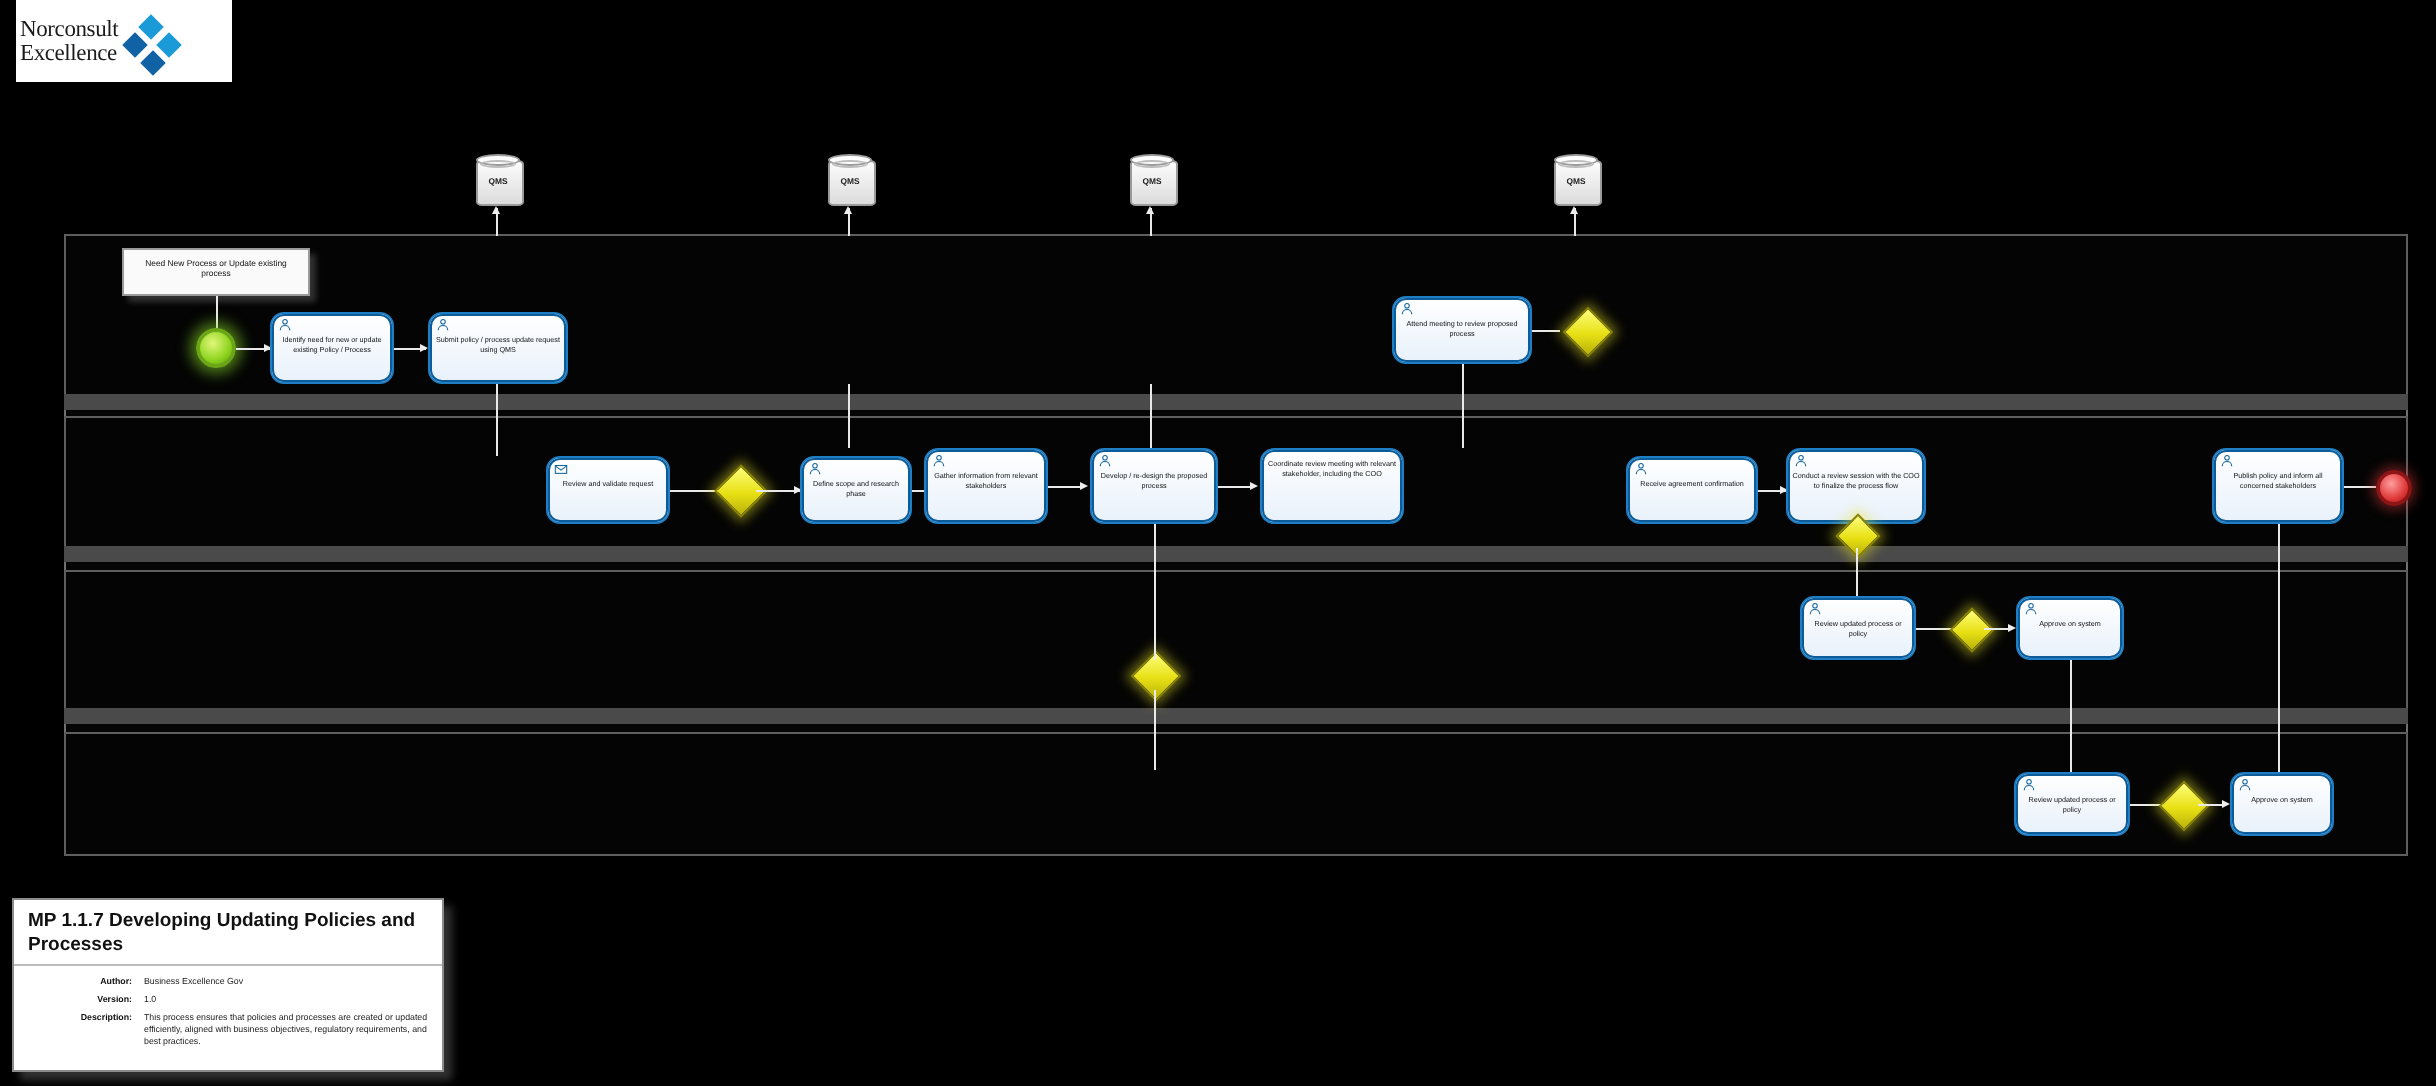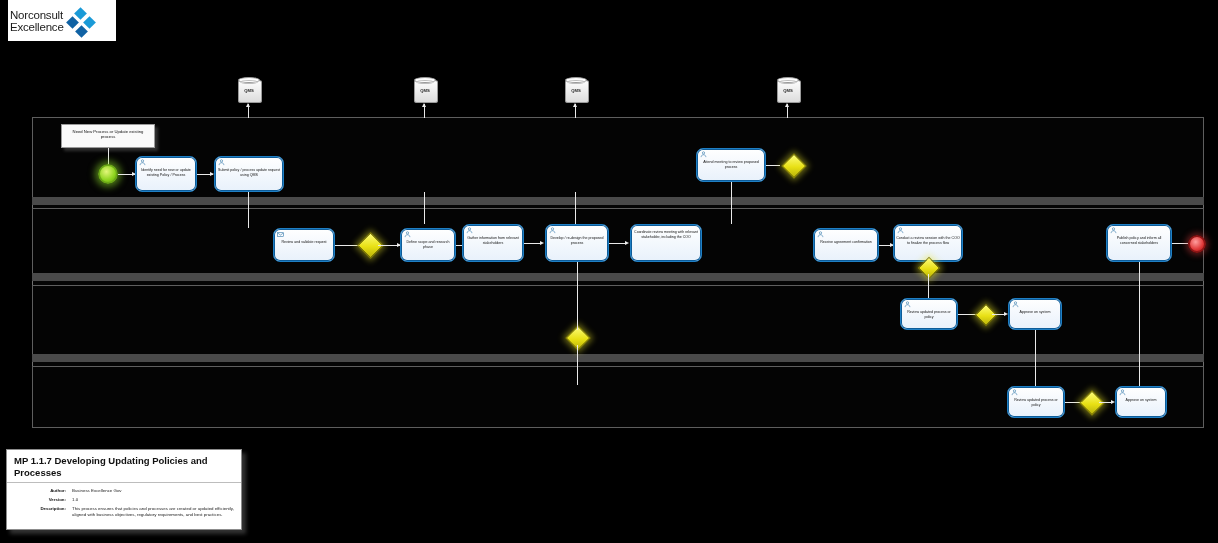--- a/index.html
+++ b/index.html
@@ -3,21 +3,21 @@
 <meta charset="utf-8">
 <style>
   html,body{margin:0;padding:0;background:#000;}
   body{width:1218px;height:543px;position:relative;overflow:hidden;
        font-family:"Liberation Sans",sans-serif;color:#111;}
 
   
   #logo{position:absolute;left:8px;top:0;width:108px;height:41px;background:#fff;
         display:flex;align-items:center;padding:0 2px;box-sizing:border-box;}
   #logo .txt{font-size:11.5px;line-height:12px;color:#1b1b1b;
-             font-family:Liberation Sans, sans-serif;letter-spacing:-.2px;}
+             font-family:Liberation Serif, serif;letter-spacing:-.2px;}
   #logo .txt div{white-space:nowrap;}
   #logo .dia{position:relative;width:30px;height:28px;margin-left:3px;flex:none;}
   #logo .dia i{position:absolute;width:9px;height:9px;background:#1a9ad7;
                transform:rotate(45deg);display:block;}
   #logo .dia i.a{left:9px;top:2px;}
   #logo .dia i.b{left:18px;top:11px;}
   #logo .dia i.c{left:1px;top:11px;background:#1062a4;}
   #logo .dia i.d{left:10px;top:20px;background:#1062a4;}
 
   
@@ -65,21 +65,21 @@
 
   
   .cn{position:absolute;background:#e9e9e9;}
   .cn.h{height:1px;}
   .cn.v{width:1px;}
   .arw{position:absolute;width:0;height:0;border-style:solid;}
   .arw.r{border-width:2.5px 0 2.5px 4px;border-color:transparent transparent transparent #ededed;}
   .arw.u{border-width:0 2.5px 4px 2.5px;border-color:transparent transparent #ededed transparent;}
 
   
-  #info{position:absolute;left:6px;top:449px;width:236px;background:#fff;
+  #info{position:absolute;left:6px;top:449px;width:216px;background:#fff;
         border:1px solid #8c8c8c;box-shadow:4px 4px 4px rgba(200,200,200,.25);
         box-sizing:border-box;}
   #info .hd{padding:5px 7px 4px 7px;border-bottom:1px solid #bdbdbd;}
   #info .hd .ttl{font-size:9.5px;font-weight:bold;line-height:11.5px;color:#111;}
   #info .bd{padding:5px 7px 8px 7px;}
   #info .row{display:flex;margin-bottom:3px;}
   #info .k{width:52px;flex:none;text-align:right;font-size:4.4px;font-weight:bold;
            color:#111;padding-right:6px;line-height:6px;}
   #info .v{font-size:4.4px;line-height:6px;color:#222;}
 </style>

